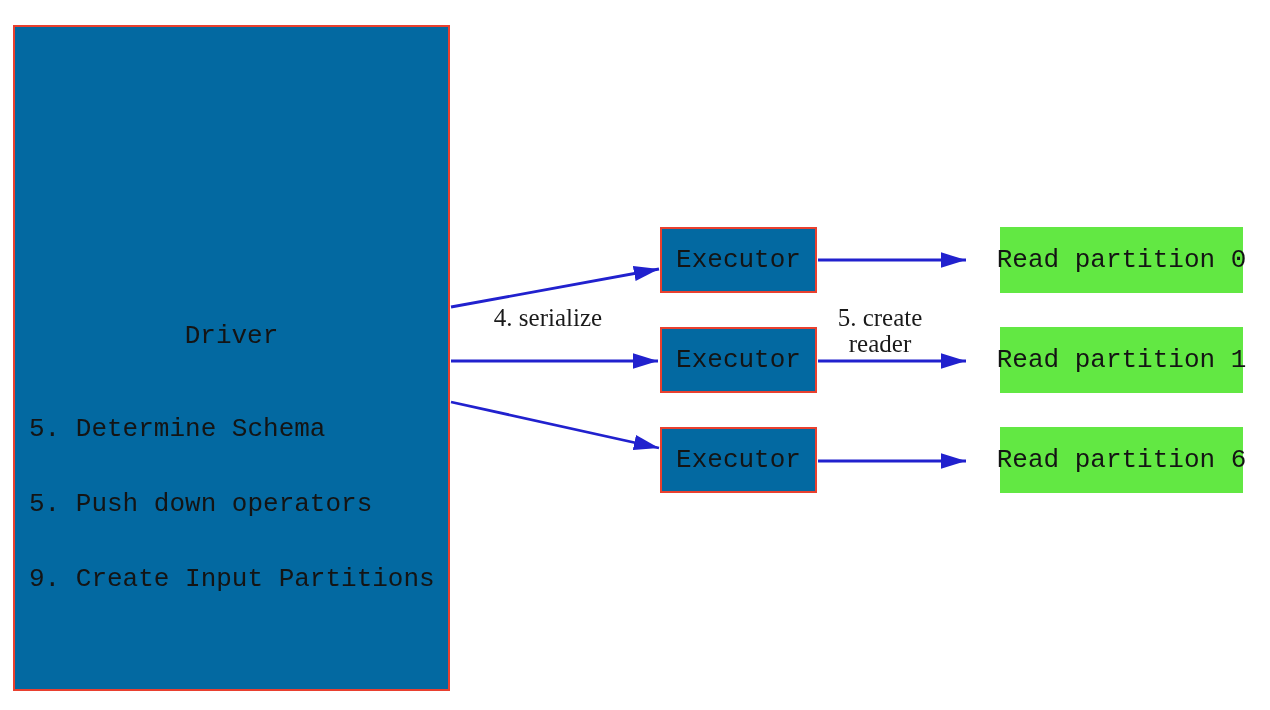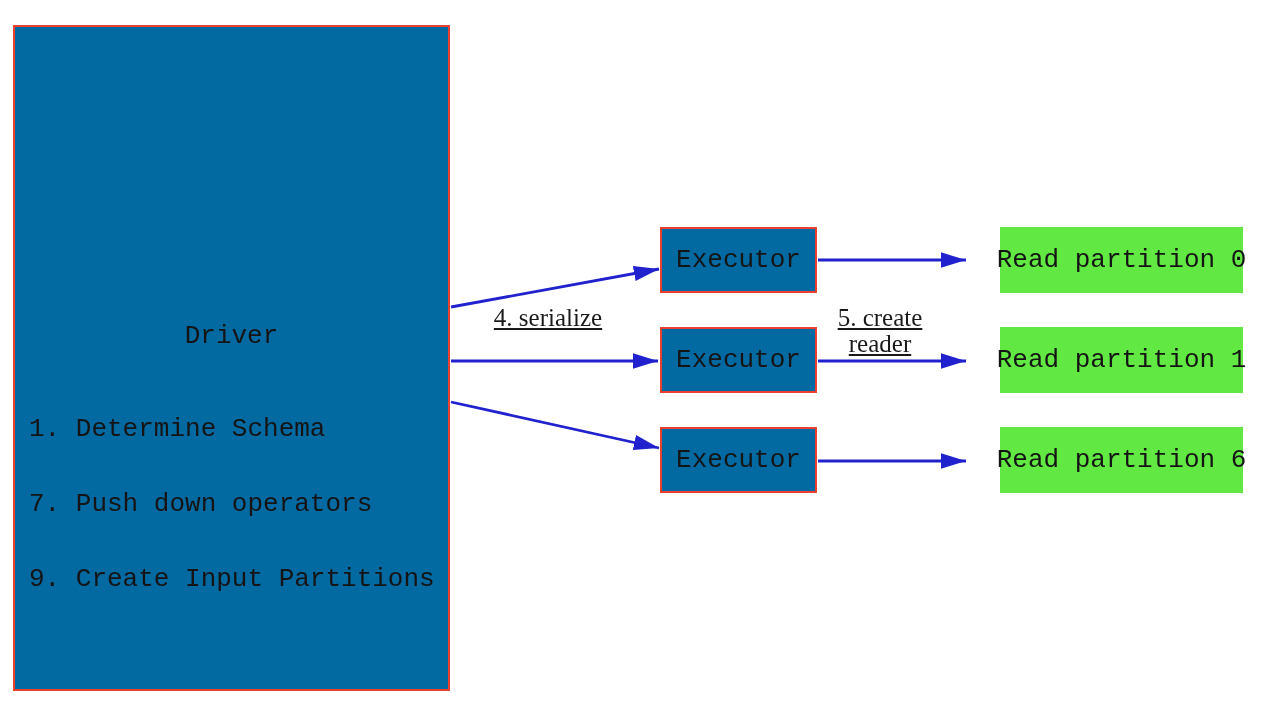--- a/index.html
+++ b/index.html
@@ -54,21 +54,21 @@
     display:flex;align-items:center;justify-content:center;
     font-size:26px;white-space:pre;margin-left:32px;
   }
   .part-0{top:227px;}
   .part-1{top:327px;}
   .part-2{top:427px;}
   .edge-label{
     position:absolute;width:200px;
     font-family:"Liberation Serif","DejaVu Serif",serif;
     font-size:25px;line-height:26px;
-    text-align:center;color:var(--label-ink);text-decoration:underline;
+    text-align:center;color:var(--label-ink);
   }
   .edge-label-4{left:448px;top:305px;}
   .edge-label-5{left:780px;top:305px;}
 </style>
 </head>
 <body>
 
 <div class="canvas">
 
   <svg class="edges-svg">
@@ -81,22 +81,22 @@
       <line x1="451" y1="361" x2="658" y2="361" marker-end="url(#arrowhead)"></line>
       <line x1="451" y1="402" x2="659" y2="448" marker-end="url(#arrowhead)"></line>
       <line x1="818" y1="260" x2="966" y2="260" marker-end="url(#arrowhead)"></line>
       <line x1="818" y1="361" x2="966" y2="361" marker-end="url(#arrowhead)"></line>
       <line x1="818" y1="461" x2="966" y2="461" marker-end="url(#arrowhead)"></line>
     </svg>
 
   <div class="box driver-box">
     <div class="driver-title">Driver</div>
     <div class="driver-steps">
-      <div>1. Determine Schema</div>
-      <div>7. Push down operators</div>
+      <div>5. Determine Schema</div>
+      <div>5. Push down operators</div>
       <div>9. Create Input Partitions</div>
     </div>
   </div>
 
   <div class="box exec-box exec-0">
     <span>Executor</span>
   </div>
   <div class="box exec-box exec-1">
     <span>Executor</span>
   </div>

